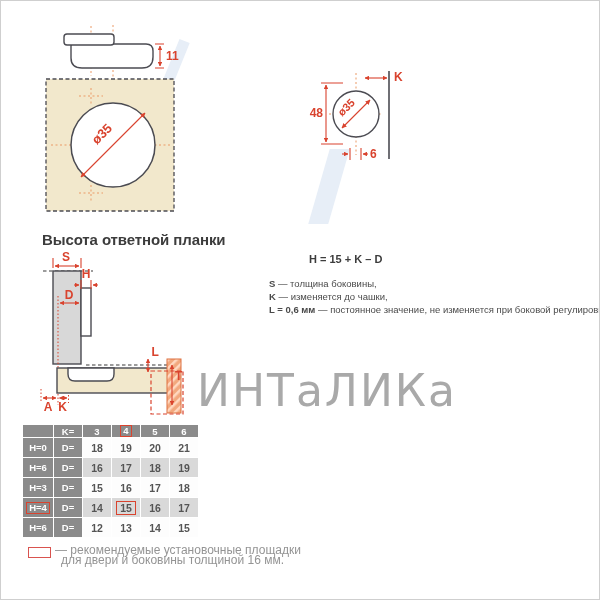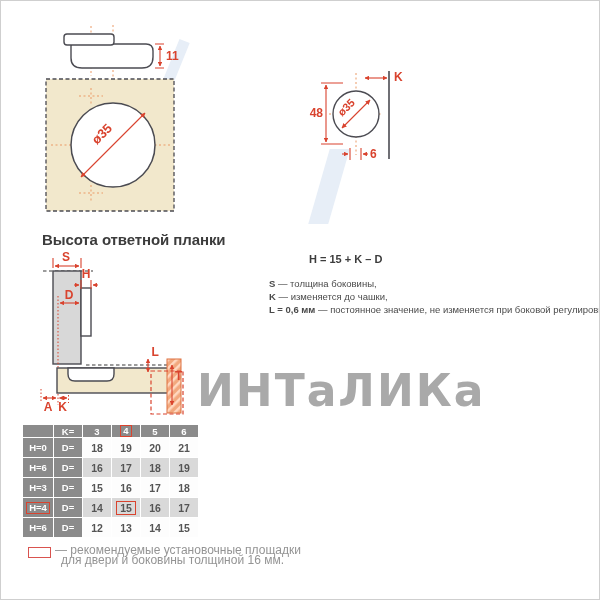--- a/index.html
+++ b/index.html
@@ -5,21 +5,21 @@
   html,body{margin:0;padding:0;background:#fff;}
   .page{position:relative;width:600px;height:600px;background:#fff;
         border:1px solid #cfcfcf;box-sizing:border-box;overflow:hidden;
         font-family:"Liberation Sans",sans-serif;}
 
   
   .wmshape{position:absolute;background:#e7eef7;z-index:0;}
 
   
   .watermark{position:absolute;left:196px;top:364px;z-index:1;
-             font-family:"DejaVu Sans",sans-serif;font-size:44px;font-weight:bold;
+             font-family:"DejaVu Sans",sans-serif;font-size:44px;font-weight:normal;
              color:#a9a9a9;letter-spacing:2px;white-space:nowrap;}
 
   svg{position:absolute;z-index:2;overflow:visible;}
   .ln{stroke:#4b4b52;stroke-width:1.4;fill:none;}
   .fillw{fill:#ffffff;}
   .cl{stroke:#eb9a66;stroke-width:1;stroke-dasharray:2 2.5;fill:none;}
   .bd{stroke:#3a3a3a;stroke-width:1.1;stroke-dasharray:3.5 2.5;fill:none;}
   .rd{stroke:#d9432e;stroke-width:1.1;fill:none;}
   .rdot{stroke:#d9432e;stroke-width:1;stroke-dasharray:1.5 2;fill:none;}
   .rdash{stroke:#d9432e;stroke-width:1.2;stroke-dasharray:4 2.5;fill:none;}

